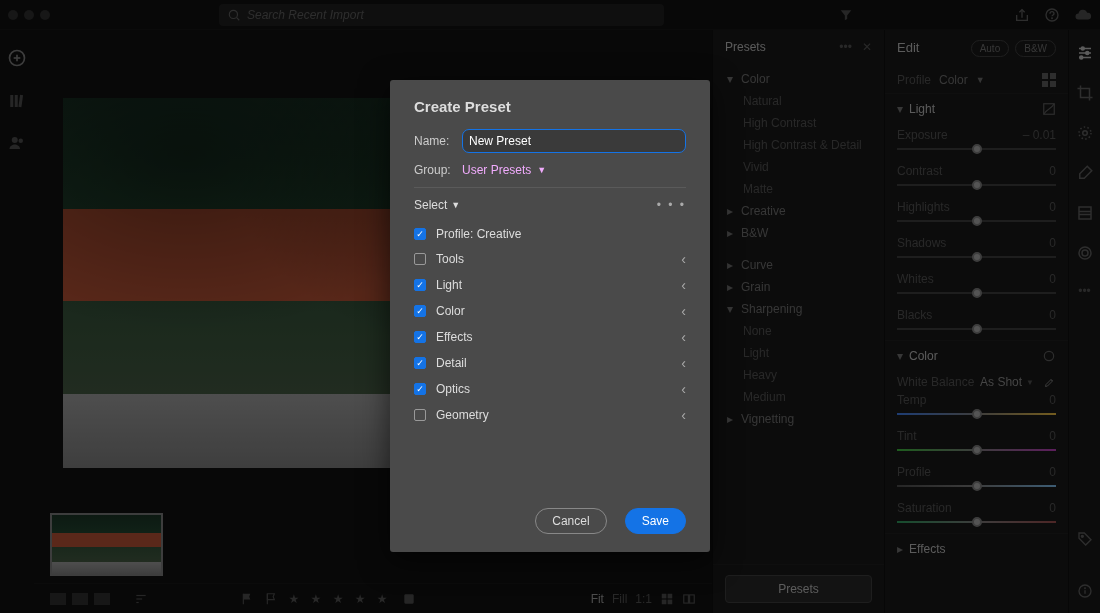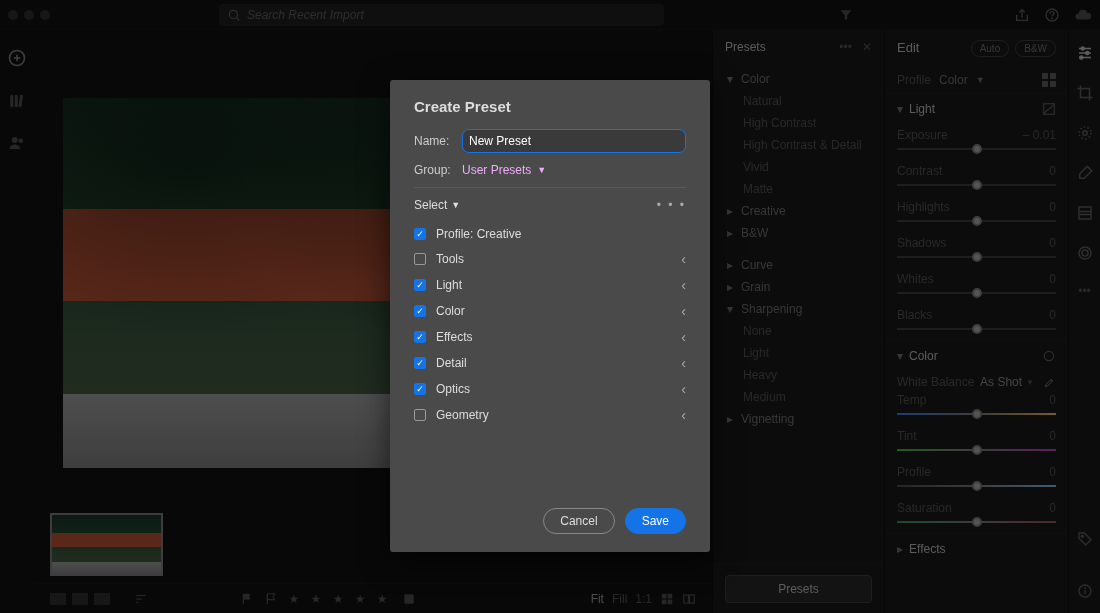--- a/index.html
+++ b/index.html
@@ -90,21 +90,21 @@
   .dlg-row input[type=text] { flex:1; background:#3a3a3a; border:1px solid var(--accent-blue); outline:none; color:#fff; padding:4px 6px; border-radius:7px; }
   .dlg-row .select { color:#f0abfc; display:flex; align-items:center; gap:6px; }
   .hr { height:1px; background:#5a5a5a; margin:10px 0; }
   .select-header { display:flex; align-items:center; margin-bottom:10px; }
   .select-header .dots { margin-left:auto; letter-spacing:2px; color:#aaa; }
   .check-row { display:flex; align-items:center; padding:5px 0; gap:10px; }
   .check-row .expand { margin-left:auto; color:#aaa; font-size:14px; }
   .chk { width:12px; height:12px; border:1px solid #999; border-radius:2px; display:inline-flex; align-items:center; justify-content:center; background:transparent; }
   .chk.checked { background:var(--accent-blue); border-color:var(--accent-blue); }
   .chk.checked::after { content:'✓'; font-size:9px; color:#fff; line-height:1; }
-  .dlg-buttons { display:flex; justify-content:flex-end; gap:10px; margin-top:80px; }
+  .dlg-buttons { display:flex; justify-content:flex-end; gap:18px; margin-top:80px; }
   .btn { padding:5px 16px; border-radius:14px; font-size:12px; cursor:pointer; }
   .btn-cancel { background:transparent; border:1px solid #888; color:#ddd; }
   .btn-save { background:var(--accent-blue); border:1px solid var(--accent-blue); color:#fff; }
 </style>
 </head>
 <body>
 
 <div class="topbar">
   <div class="traffic">
       <span></span>

